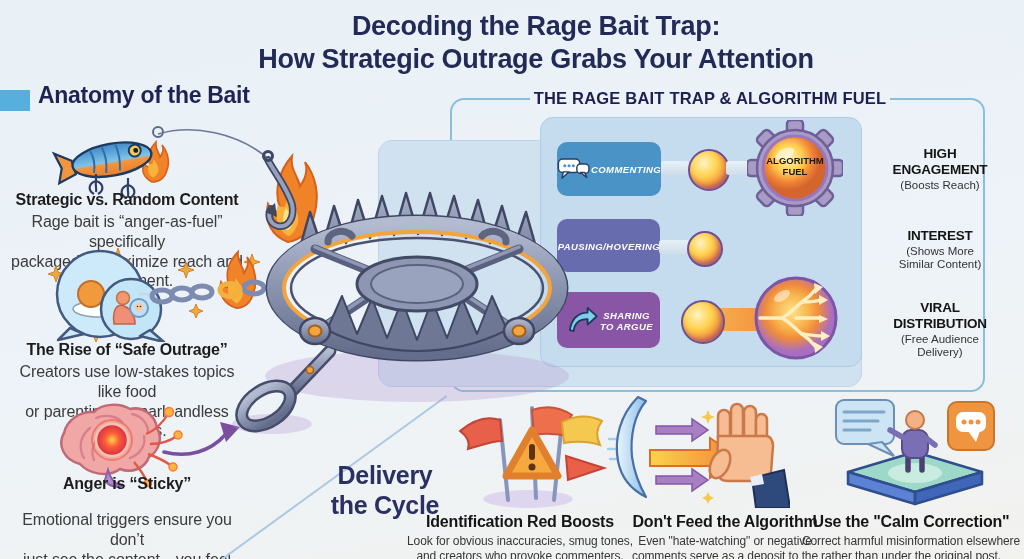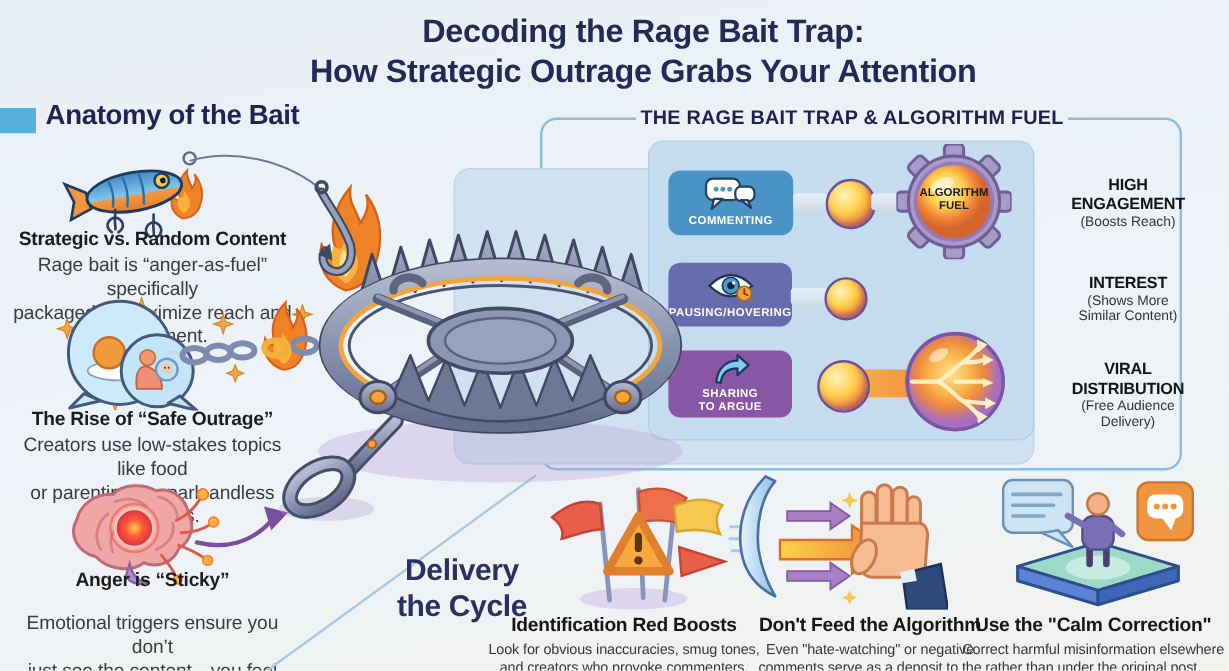--- a/index.html
+++ b/index.html
@@ -14,21 +14,21 @@
   #anatomy-swatch{left:0;top:90px;width:30px;height:21px;background:#58aedd;}
   #anatomy-heading{left:38px;top:82px;font-size:23px;font-weight:bold;color:#1e2452;letter-spacing:-0.3px;}
   .item-head{font-size:16px;font-weight:bold;color:#1c1c1c;letter-spacing:-0.2px;}
   .item-body{font-size:16px;color:#3b3b3b;line-height:1.24;letter-spacing:-0.1px;}
   .col-left{left:8px;width:238px;}
   #bracket{left:450px;top:98px;width:531px;height:290px;border:2px solid #8abfdc;border-radius:14px;z-index:2;}
   #bracket-title{left:530px;top:89px;width:360px;background:#ecf2f7;z-index:6;
     font-size:16.5px;font-weight:bold;color:#1d2150;letter-spacing:.2px;}
   #backdrop{left:378px;top:140px;width:482px;height:245px;background:#d0e2f0;border:1px solid #bcd5e8;border-radius:14px;z-index:3;}
   #inner-panel{left:540px;top:117px;width:320px;height:248px;background:#c4dcee;border:1px solid #aecde5;border-radius:13px;z-index:4;}
-  .rowbox{border-radius:10px;z-index:5;display:flex;flex-direction:column;align-items:center;justify-content:center;}
+  .rowbox{border-radius:10px;z-index:5;display:flex;flex-direction:row;align-items:center;justify-content:center;font-style:italic;}
   .rowlabel{font-size:9.5px;font-weight:bold;color:#fff;letter-spacing:.4px;text-align:center;line-height:1.2;margin-top:2px;}
   .connector{background:linear-gradient(#e7f0f7,#cfdde9);border-radius:3px;z-index:5;height:14px;}
   .orb{border-radius:50%;z-index:5;border:2px solid #6f4f96;
     background:radial-gradient(circle at 36% 32%,#fff3c2,#ffd24f 38%,#f28a3c 68%,#cf5e2e 92%);
     box-shadow:inset -2px -3px 4px rgba(110,60,140,.45);}
   #gear-label{left:759px;top:155px;width:72px;z-index:6;font-size:9.5px;font-weight:bold;color:#1a1a1a;line-height:1.2;text-align:center;}
   #beam{left:714px;top:308px;width:48px;height:23px;background:linear-gradient(90deg,#f3ae4e,#f49441);border-radius:4px;z-index:5;}
   .outcome{left:880px;width:120px;z-index:5;}
   .outcome-head{font-size:13.5px;font-weight:bold;color:#141414;line-height:1.18;letter-spacing:-0.2px;}
   .outcome-sub{font-size:11.5px;color:#333;line-height:1.18;margin-top:1px;}

